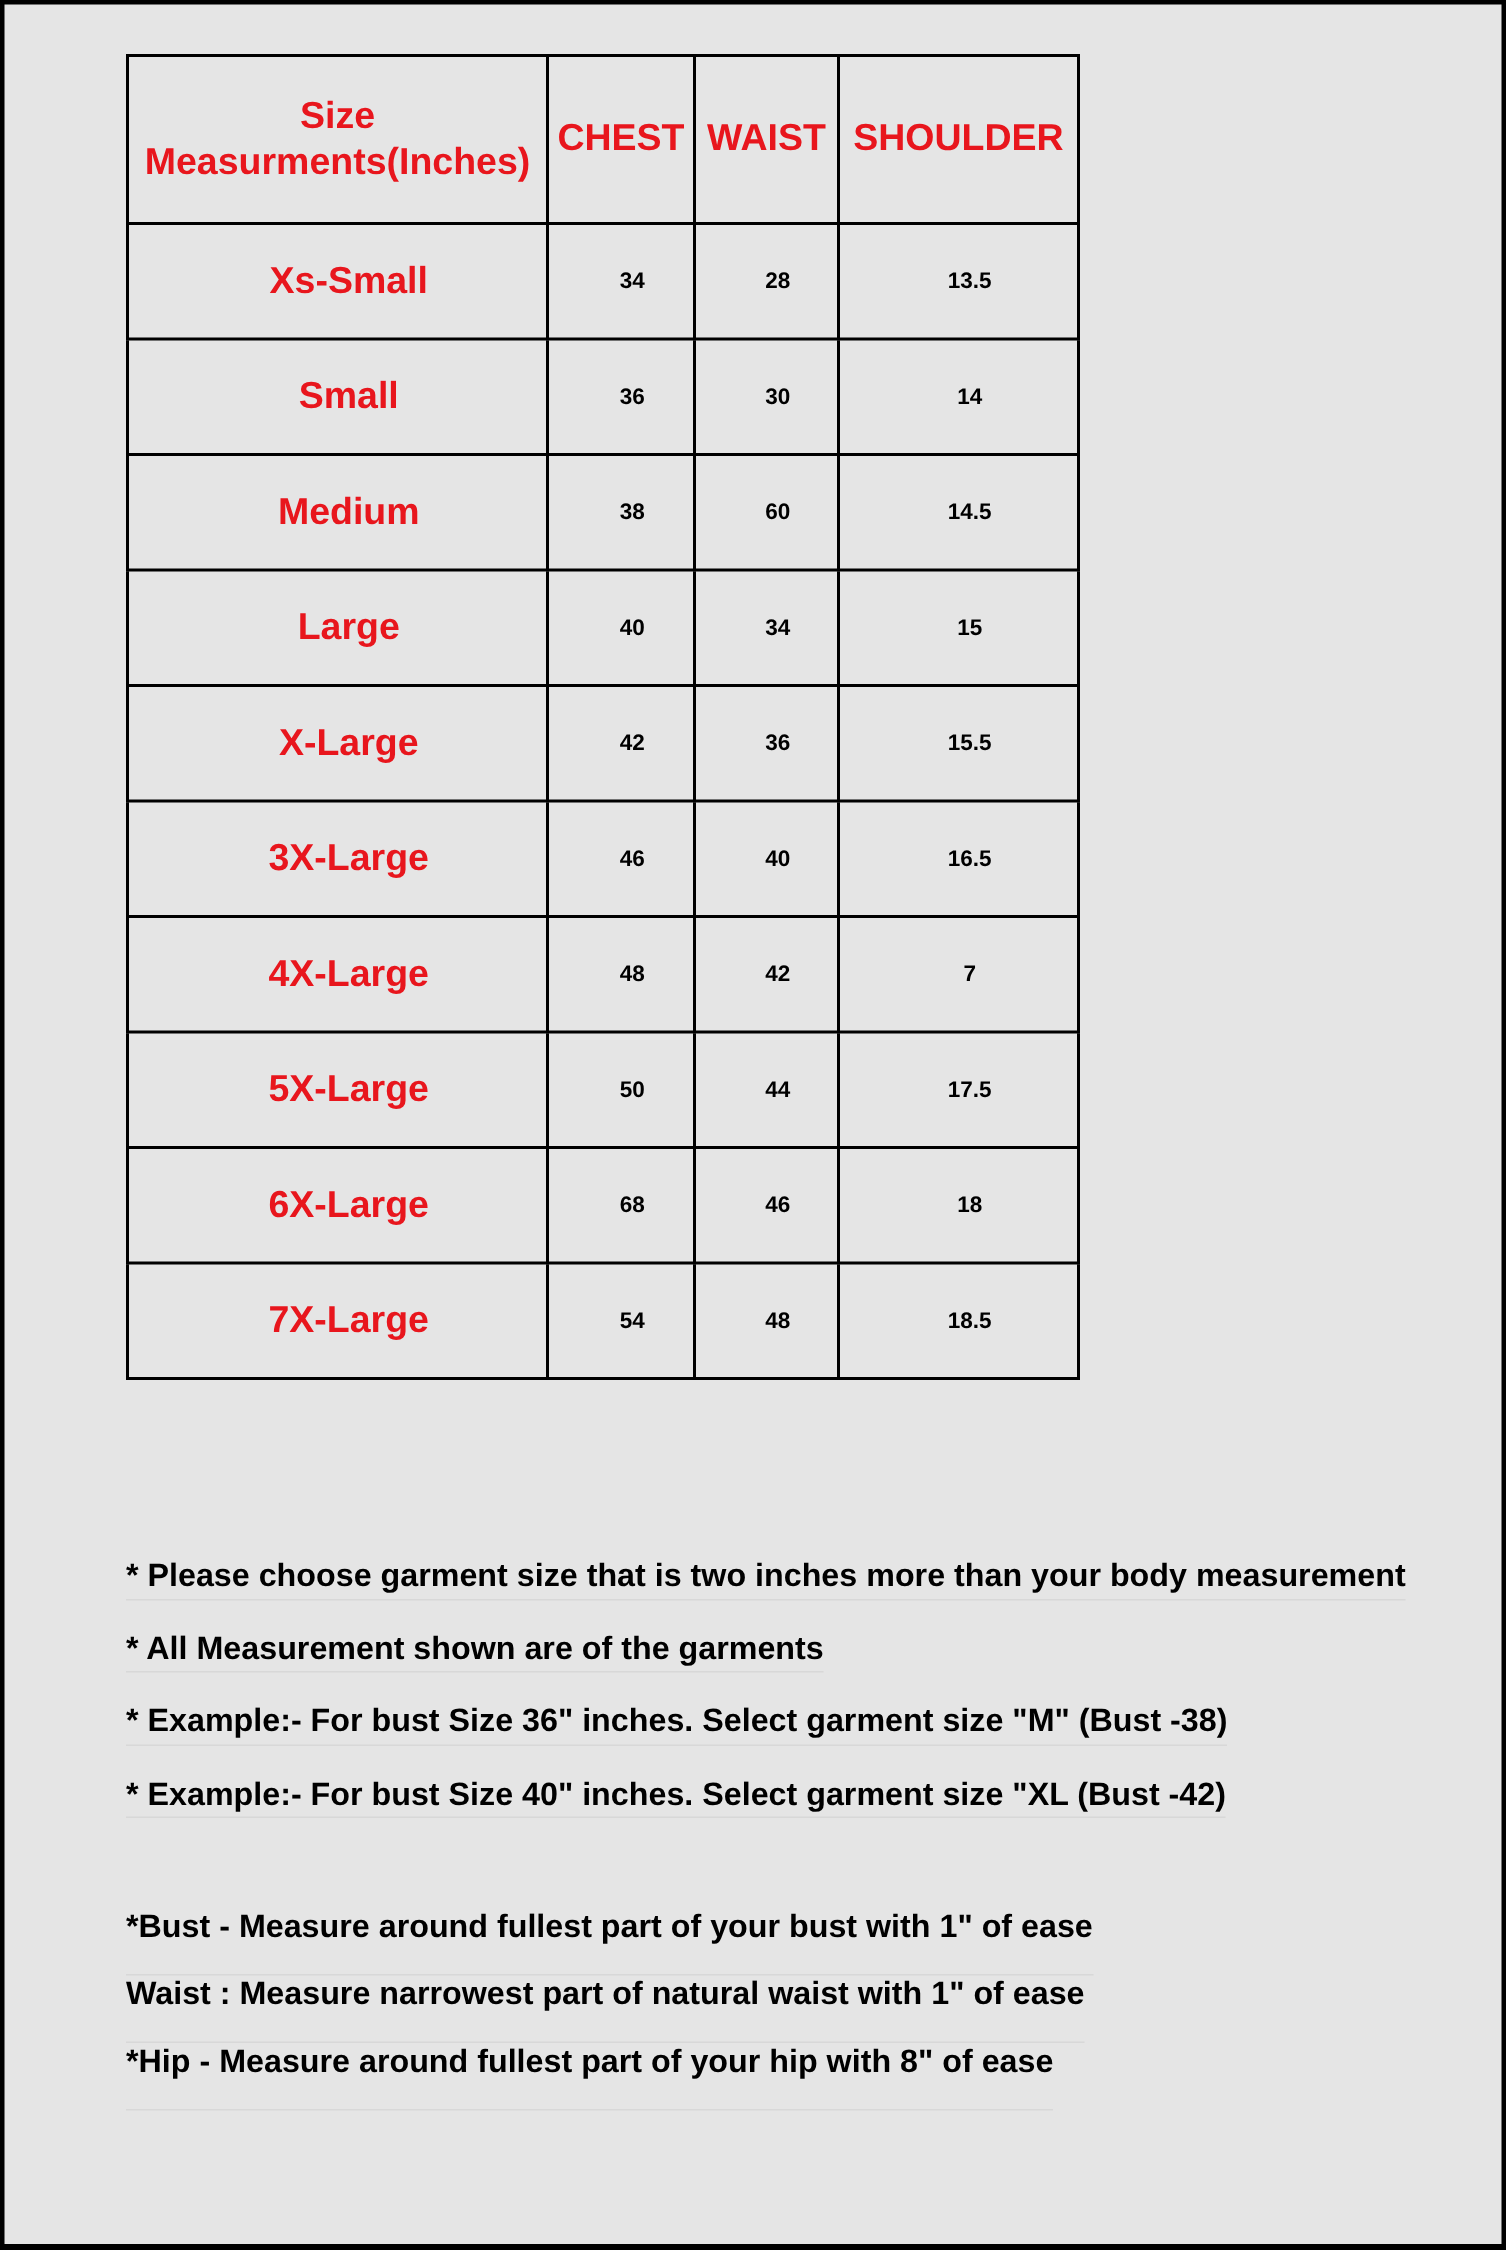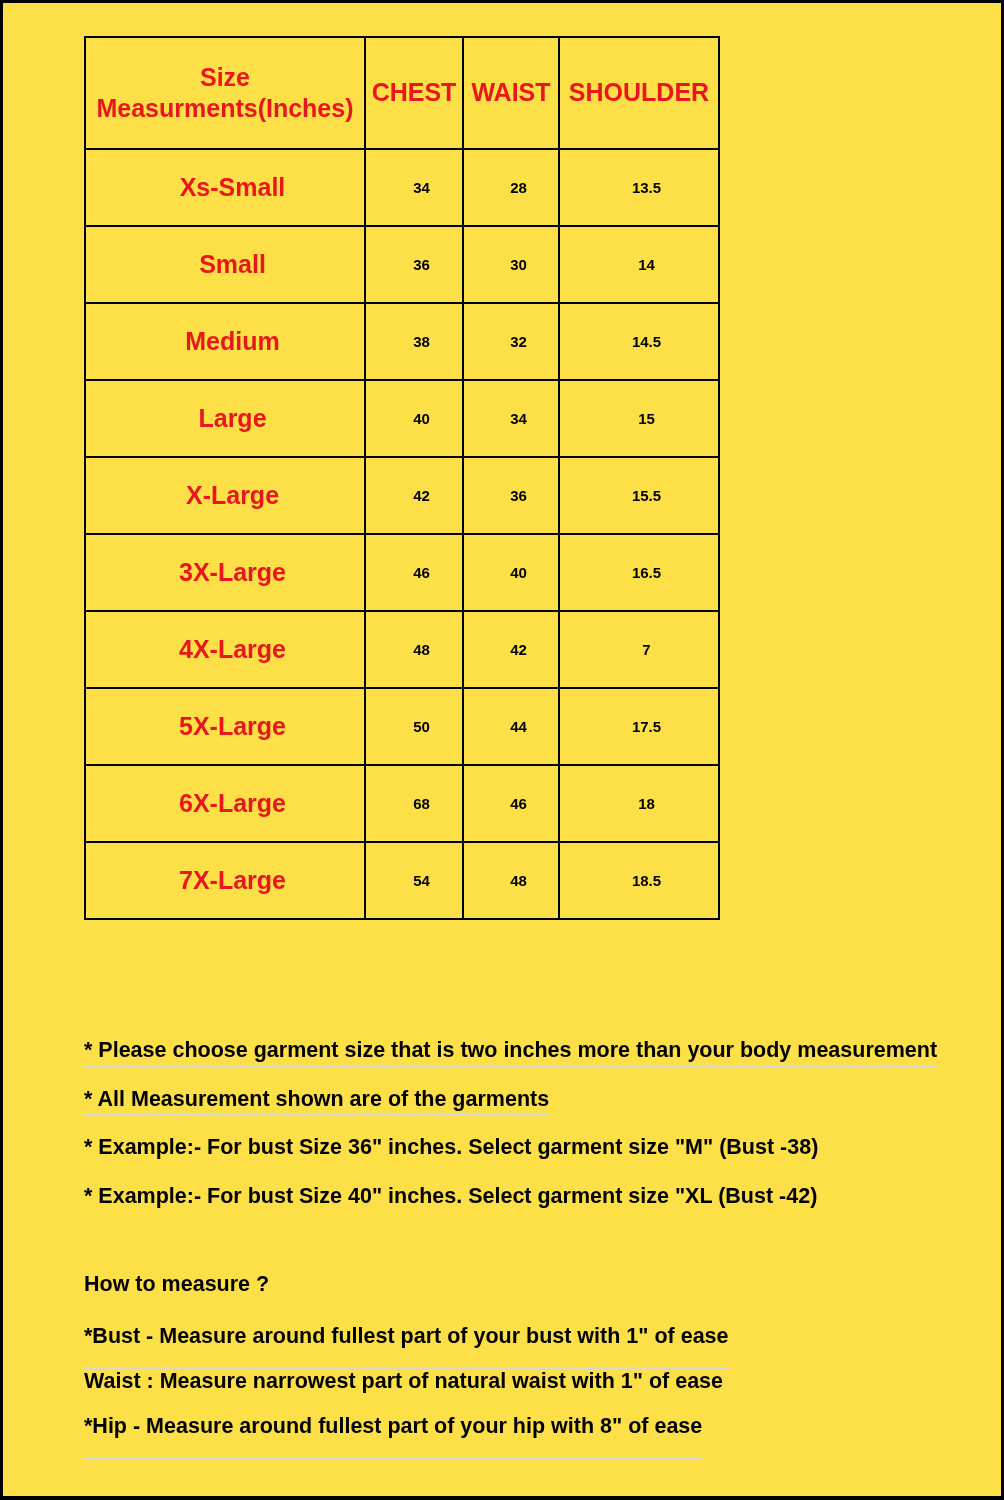--- a/index.html
+++ b/index.html
@@ -14,21 +14,21 @@
     color: #000000;
     position: relative;
     overflow: hidden;
   }
   .page {
     position: absolute;
     left: 0;
     top: 0;
     width: 1004px;
     height: 1500px;
-    background: #fde047;
+    background: #e5e5e5;
     box-sizing: border-box;
   }
   
   .frame-top {
     position: absolute;
     left: 0; top: 0;
     width: 1004px; height: 3px;
     background: #000;
   }
   .frame-bottom {
@@ -178,21 +178,21 @@
       </tr>
       <tr>
         <td class="size-name">Small</td>
         <td class="num">36</td>
         <td class="num">30</td>
         <td class="num">14</td>
       </tr>
       <tr>
         <td class="size-name">Medium</td>
         <td class="num">38</td>
-        <td class="num">32</td>
+        <td class="num">60</td>
         <td class="num">14.5</td>
       </tr>
       <tr>
         <td class="size-name">Large</td>
         <td class="num">40</td>
         <td class="num">34</td>
         <td class="num">15</td>
       </tr>
       <tr>
         <td class="size-name">X-Large</td>
@@ -243,23 +243,20 @@
     <div class="note-row">
       <span class="note-line">* Example:- For bust Size 36" inches. Select garment size "M" (Bust -38)</span>
     </div>
     <div class="note-row">
       <span class="note-line">* Example:- For bust Size 40" inches. Select garment size "XL (Bust -42)</span>
     </div>
   </div>
 
   <div class="howto">
     <div>
-      <span class="howto-title">How to measure ?</span>
-    </div>
-    <div>
       <span class="howto-line">*Bust - Measure around fullest part of your bust with 1" of ease</span>
     </div>
     <div>
       <span class="howto-line">Waist : Measure narrowest part of natural waist with 1" of ease</span>
     </div>
     <div>
       <span class="howto-line">*Hip - Measure around fullest part of your hip with 8" of ease</span>
     </div>
   </div>
 

